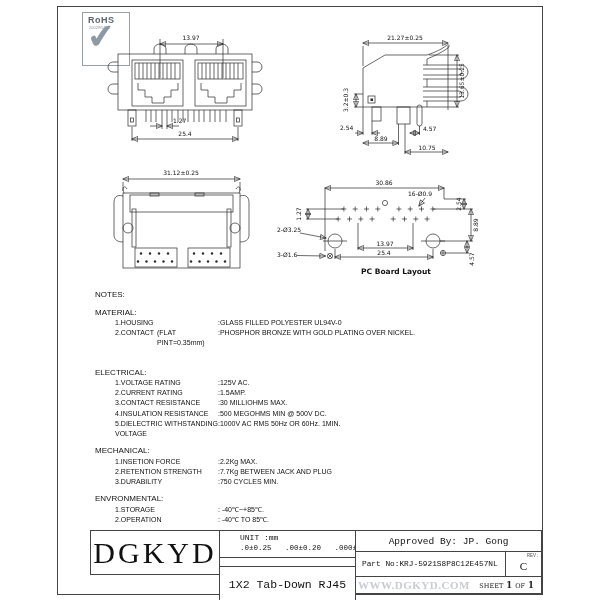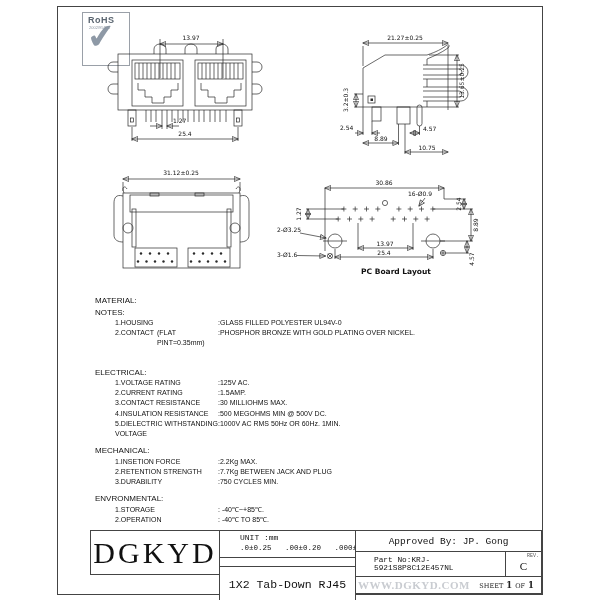--- a/index.html
+++ b/index.html
@@ -31,21 +31,21 @@
   
   .tb{position:absolute;left:90px;top:530px;width:452px;height:64px;font-family:"Liberation Mono",monospace;}
   .cell{position:absolute;border:1px solid #444;box-sizing:border-box;background:#fff;}
   .c-logo{left:0;top:0;width:130px;height:45px;display:flex;align-items:center;justify-content:center;
           font-family:"Liberation Serif",serif;font-size:30px;letter-spacing:3px;}
   .c-draft{left:0;top:44px;width:130px;height:20px;display:flex;align-items:center;justify-content:center;font-size:9.5px;}
   .c-unit{left:129px;top:0;width:137px;height:28px;padding:2px 0 0 20px;font-size:8px;}
   .c-unit .tol{font-size:7.5px;white-space:pre;margin-top:2px;}
   .c-prod{left:129px;top:27px;width:137px;height:37px;display:flex;align-items:center;justify-content:center;font-size:11.5px;margin-top:9px;}
   .c-appr{left:265px;top:0;width:187px;height:22px;display:flex;align-items:center;justify-content:center;font-size:9.5px;}
-  .c-part{left:265px;top:21px;width:151px;height:26px;display:flex;align-items:center;padding-left:18px;font-size:7.8px;}
+  .c-part{left:265px;top:21px;width:151px;height:26px;display:flex;align-items:center;padding-left:6px;font-size:7.8px;}
   .c-rev{left:415px;top:21px;width:37px;height:26px;}
   .c-rev .rl{position:absolute;right:2px;top:1px;font-size:5px;color:#555;}
   .c-rev .rv{position:absolute;left:0;right:0;top:8px;text-align:center;font-family:"Liberation Serif",serif;font-size:11px;}
   .c-sheet{left:265px;top:46px;width:187px;height:18px;}
   .wm{position:absolute;left:2px;top:2px;font-family:Liberation Serif, serif;font-size:11px;font-weight:bold;color:#c9ccd1;letter-spacing:.5px;}
   .sheet-txt{position:absolute;right:4px;bottom:3px;font-family:"DejaVu Serif",serif;font-size:6.5px;color:#222;}
   .sheet-txt .n{font-size:8.5px;font-weight:bold;padding:0 3px;}
 </style>
 </head>
 <body>
@@ -232,22 +232,22 @@
     <text x="203" y="50" text-anchor="middle" transform="rotate(-90 203,50)">8.89</text>
     <text x="199" y="84" text-anchor="middle" transform="rotate(-90 199,84)">4.57</text>
     <text x="110" y="71" text-anchor="middle">13.97</text>
     <text x="109" y="80" text-anchor="middle">25.4</text>
     <text x="2" y="57">2-Ø3.25</text>
     <text x="2" y="82">3-Ø1.6</text>
     <text class="big" x="121" y="99" text-anchor="middle">PC Board Layout</text>
   </svg>
 
   <div class="notes">
+    <div class="nhead first">NOTES:</div>
     <div class="nhead">MATERIAL:</div>
-    <div class="nhead first">NOTES:</div>
     <div class="nrows">
       <div class="nrow">
         <span class="nlabA">1.HOUSING</span>
         <span class="nmid"></span>
         <span class="nval">:GLASS FILLED POLYESTER UL94V-0</span>
       </div>
       <div class="nrow">
         <span class="nlabA">2.CONTACT</span>
         <span class="nmid">(FLAT PINT=0.35mm)</span>
         <span class="nval">:PHOSPHOR BRONZE WITH GOLD PLATING OVER NICKEL.</span>

